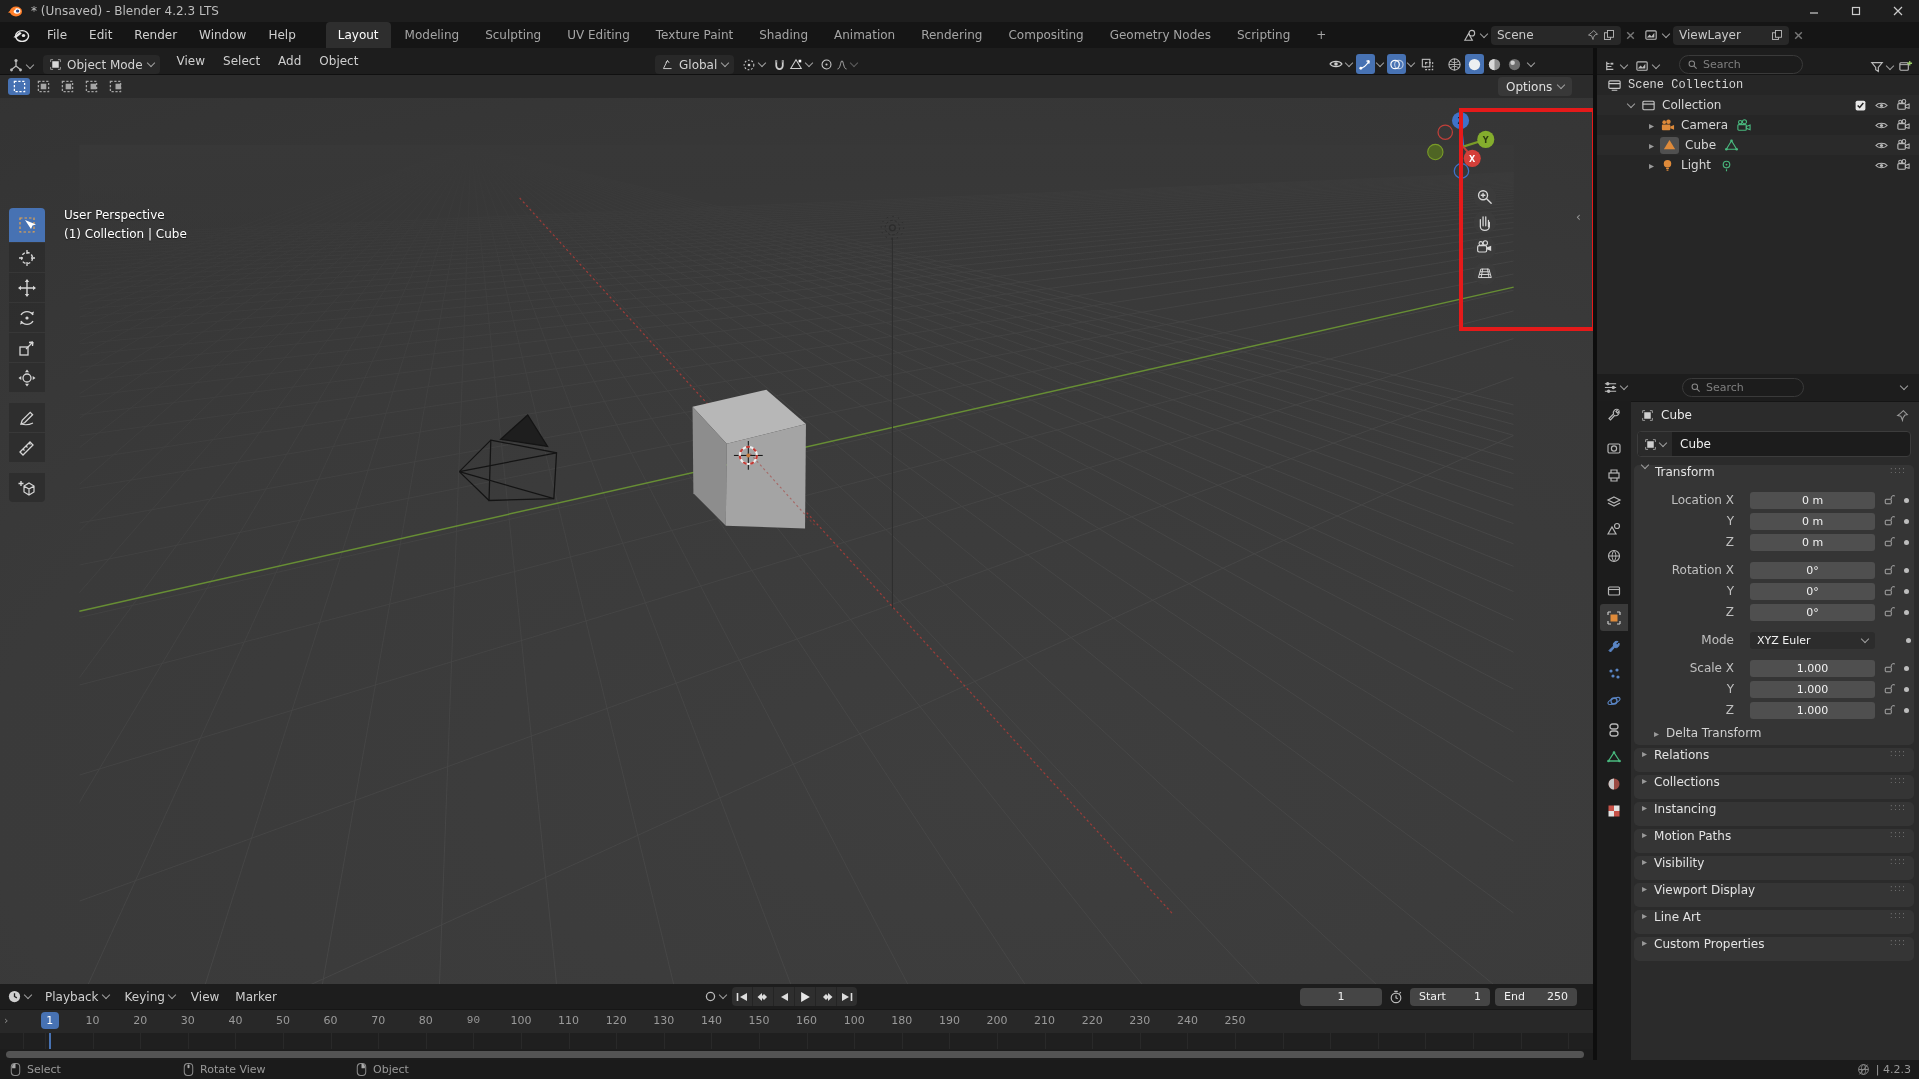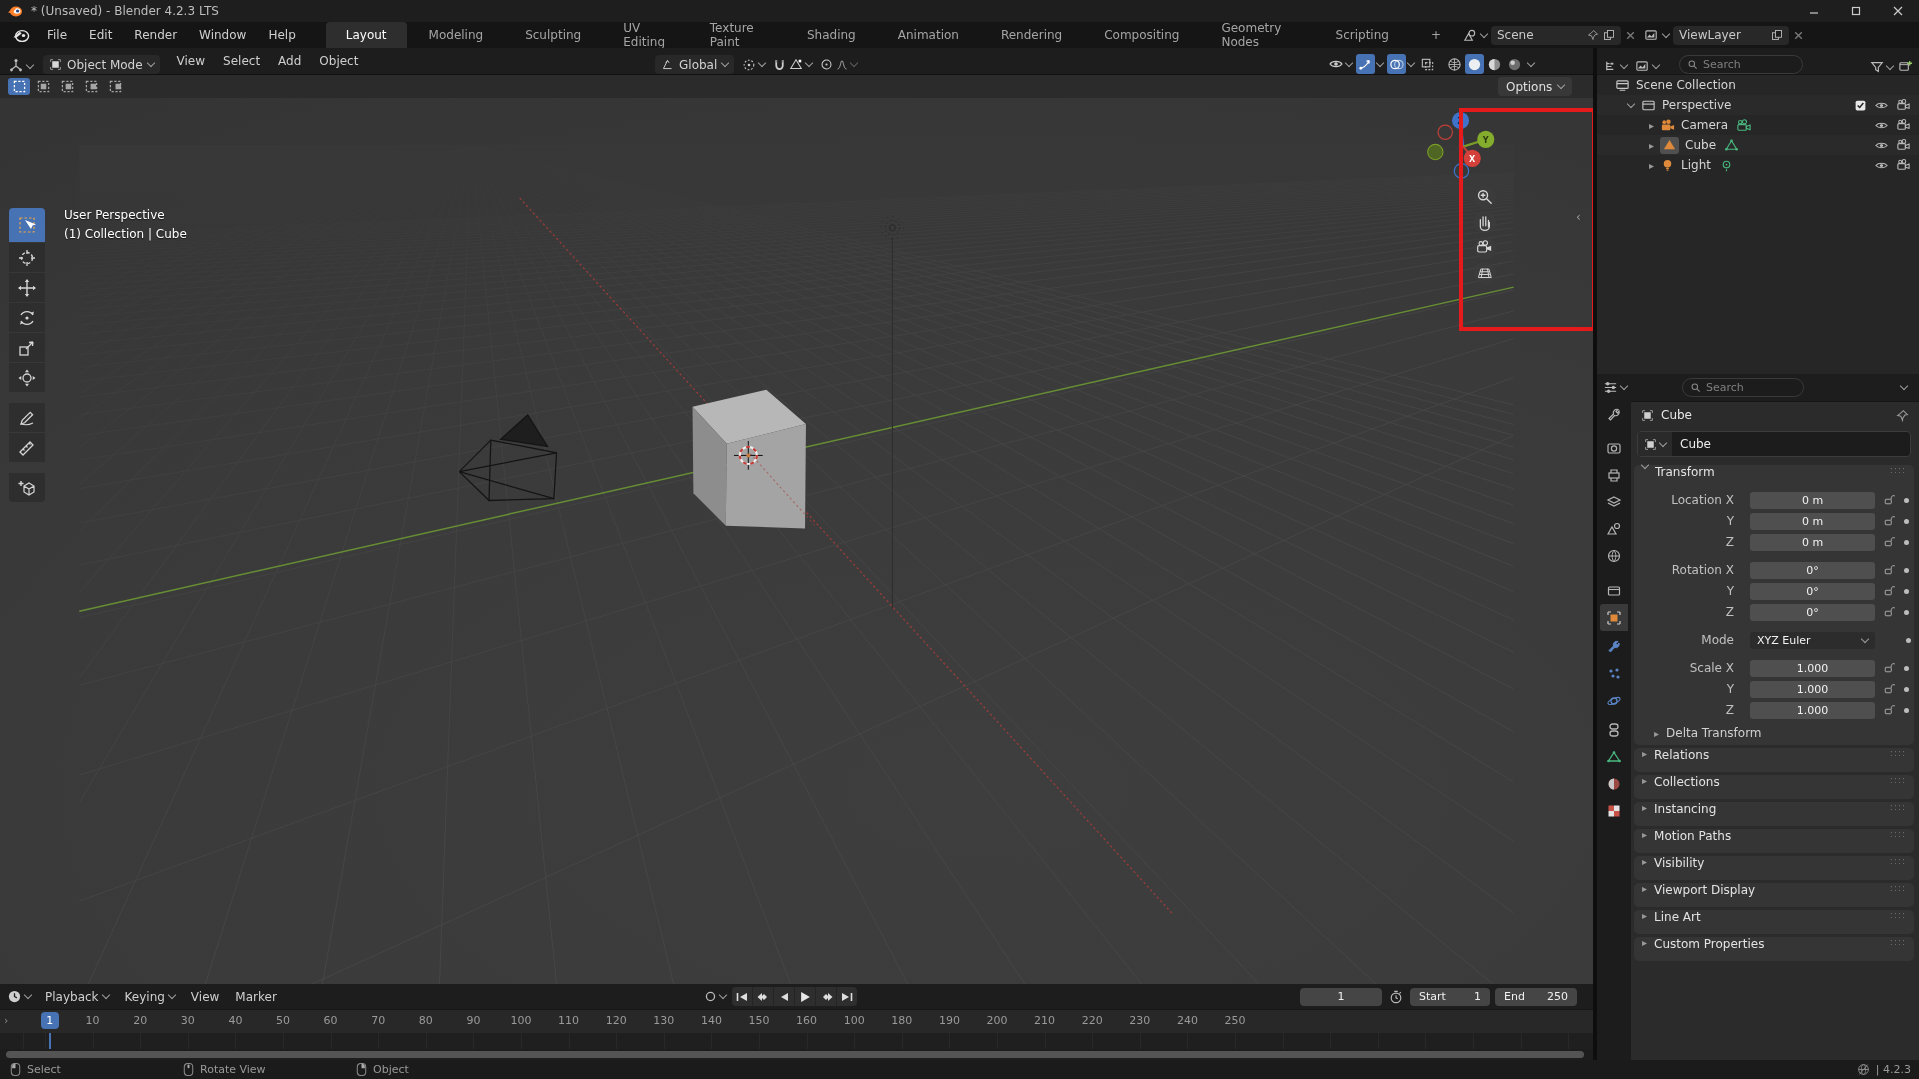--- a/index.html
+++ b/index.html
@@ -6,21 +6,21 @@
   body{width:1919px;height:1079px;position:relative;overflow:hidden;
        font-family:"DejaVu Sans","Liberation Sans",sans-serif;color:#c9c9c9;
        -webkit-font-smoothing:antialiased;}
   .abs{position:absolute;}
   .row{display:flex;align-items:center;}
   .txt{white-space:nowrap;}
   
   #titlebar{left:0;top:0;width:1919px;height:22px;background:#1e1e1e;display:flex;align-items:center;font-size:12px;color:#bdbdbd;}
   #topbar{left:0;top:22px;width:1919px;height:26px;background:#151515;display:flex;align-items:center;font-size:12px;}
   .menu-item{padding:0 11px;color:#cfcfcf;height:26px;display:flex;align-items:center;cursor:default;}
-  .ws-tab{padding:3px 20px;margin:0 1px;border-radius:4px 4px 0 0;color:#a5a5a5;height:20px;display:flex;align-items:center;}
+  .ws-tab{padding:3px 12px;margin:0 1px;border-radius:4px 4px 0 0;color:#a5a5a5;height:20px;display:flex;align-items:center;}
   .ws-tab.active{background:#2e2e2e;color:#fdfdfd;}
   .winbtn{width:42px;height:22px;display:flex;align-items:center;justify-content:center;color:#cdcdcd;}
   
   .hdr{background:#1d1d1d;display:flex;align-items:flex-end;font-size:12px;color:#d2d2d2;}
   #vp-header{left:0;top:48px;width:1593px;height:26px;border-bottom:1px solid #101010;}
   #tool-row{left:0;top:75px;width:1593px;height:23px;background:#2b2b2b;display:flex;align-items:center;}
   .dd-box{background:#282828;border-radius:4px;height:19px;display:flex;align-items:center;padding:0 6px;gap:5px;}
   .chev{width:6px;height:6px;border-right:1.4px solid #9f9f9f;border-bottom:1.4px solid #9f9f9f;transform:rotate(45deg);margin-top:-3px;flex:none;}
   .chev.sm{width:5px;height:5px;}
   .icon-btn{height:20px;display:flex;align-items:center;justify-content:center;border-radius:3px;padding:0 2px;}
@@ -631,39 +631,39 @@
     </span>
     <span style="position:absolute;right:6px">
       <svg class="ic" width="15" height="15" viewBox="0 0 16 16">
           <rect x="2" y="4" width="9" height="8" rx="1" fill="none" stroke="#bbb" stroke-width="1.2"></rect>
           <path d="M2 6h9" stroke="#bbb"></path>
           <path d="M12.5 2v5M10 4.5h5" stroke="#9c6" stroke-width="1.4"></path>
         </svg>
     </span>
   </div>
   <div id="outliner-tree">
-      <div class="ol-row" style="padding-left: 18px;">
+      <div class="ol-row" style="padding-left: 10px; font-family: Liberation Mono, monospace;">
         <span style="display:inline-flex">
           <svg class="ic" width="15" height="15" viewBox="0 0 16 16">
             <rect x="2" y="3" width="12" height="8" rx="1" fill="none" stroke="#c9c9c9" stroke-width="1.2"></rect>
             <path d="M2 6h12M5 13h6" stroke="#c9c9c9" stroke-width="1.2"></path>
           </svg>
         </span>
         <span style="margin-left:6px">Scene Collection</span>
         <span class="ol-toggles"></span>
       </div>
       <div class="ol-row" style="padding-left: 31px;">
         <span class="chev sm" style="margin-right:7px"></span>
         <span style="display:inline-flex">
           <svg class="ic" width="15" height="15" viewBox="0 0 16 16">
             <rect x="2" y="3.5" width="12" height="9" rx="1" fill="none" stroke="#c9c9c9" stroke-width="1.2"></rect>
             <path d="M2 6.5h12" stroke="#c9c9c9" stroke-width="1.2"></path>
           </svg>
         </span>
-        <span style="margin-left:6px">Perspective</span>
+        <span style="margin-left:6px">Collection</span>
         <span class="ol-toggles">
           <span style="display: inline-flex;">
             <svg class="ic" width="13" height="13" viewBox="0 0 16 16">
               <rect x="2" y="2" width="12" height="12" rx="2" fill="#e8e8e8"></rect>
               <path d="M4.5 8l2.5 2.5L11.5 5" fill="none" stroke="#222" stroke-width="1.8"></path>
             </svg>
           </span>
           <span style="display: inline-flex;">
             <svg class="ic" width="15" height="15" viewBox="0 0 16 16">
               <path d="M2 8c2.5-3.2 9.5-3.2 12 0-2.5 3.2-9.5 3.2-12 0z" fill="none" stroke="#b9b9b9" stroke-width="1.2"></path>
@@ -1198,21 +1198,21 @@
         <span>1</span>
       </div>
   <span class="tick-num" style="left: 92.6px;">10</span>
       <span class="tick-num" style="left: 140.2px;">20</span>
       <span class="tick-num" style="left: 187.8px;">30</span>
       <span class="tick-num" style="left: 235.4px;">40</span>
       <span class="tick-num" style="left: 283px;">50</span>
       <span class="tick-num" style="left: 330.6px;">60</span>
       <span class="tick-num" style="left: 378.2px;">70</span>
       <span class="tick-num" style="left: 425.8px;">80</span>
-      <span class="tick-num" style="left: 473.4px;">90</span>
+      <span class="tick-num" style="left: 473.4px; font-family: Liberation Mono, monospace;">90</span>
       <span class="tick-num" style="left: 521px;">100</span>
       <span class="tick-num" style="left: 568.6px;">110</span>
       <span class="tick-num" style="left: 616.2px;">120</span>
       <span class="tick-num" style="left: 663.8px;">130</span>
       <span class="tick-num" style="left: 711.4px;">140</span>
       <span class="tick-num" style="left: 759px;">150</span>
       <span class="tick-num" style="left: 806.6px;">160</span>
       <span class="tick-num" style="left: 854.2px;">100</span>
       <span class="tick-num" style="left: 901.8px;">180</span>
       <span class="tick-num" style="left: 949.4px;">190</span>

